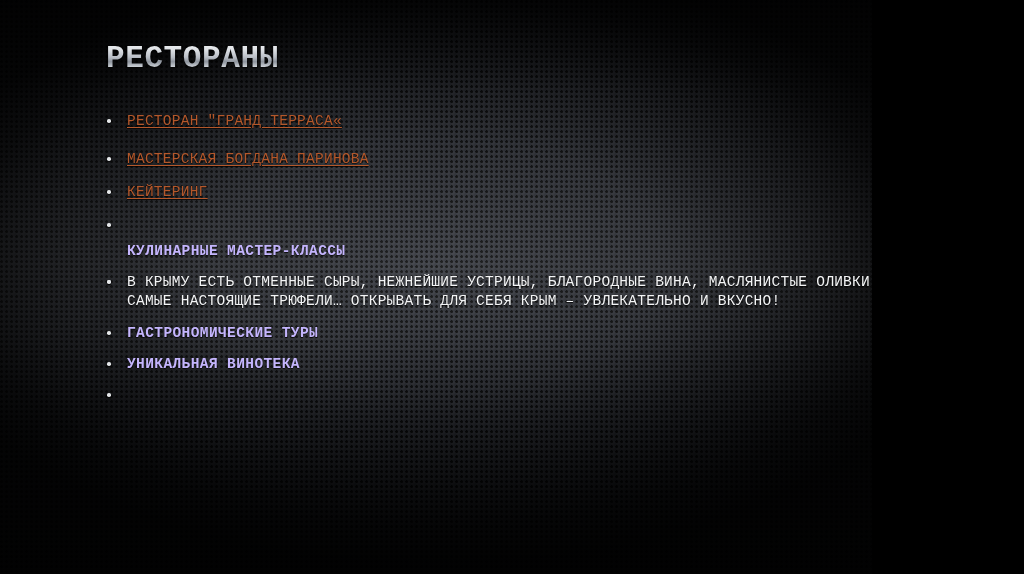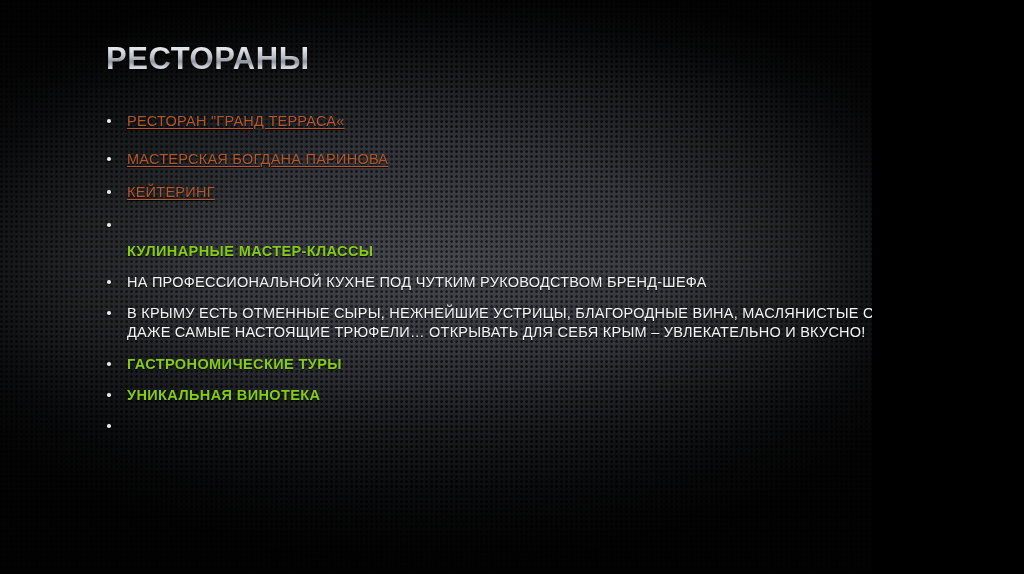--- a/index.html
+++ b/index.html
@@ -6,21 +6,21 @@
     margin: 0;
     padding: 0;
     background: #000;
   }
 
   #slide {
     position: relative;
     width: 872px;
     height: 574px;
     overflow: hidden;
-    font-family: Liberation Sans, sans-serif;
+    font-family: Liberation Mono, monospace;
     background-color: #2e3138;
     isolation: isolate;
   }
 
   
   #slide .tex-dots {
     position: absolute;
     inset: 0;
     background-image:
       radial-gradient(circle at 1.6px 1.6px, rgba(0,0,0,0.78) 1.15px, rgba(0,0,0,0) 1.6px),
@@ -148,21 +148,21 @@
     text-shadow: 0 1px 1px rgba(0,0,0,0.7);
   }
 
   
   .row-empty { height: 18px; margin-bottom: 0; }
 
   
   .row-head {
     font-weight: bold;
     letter-spacing: 0.4px;
-    color: #84cc16;
+    color: #c4b5fd;
   }
   .row-head.nobullet { padding-left: 27px; }
 
   .row-para { font-weight: normal; }
 
   
   .sp-1  { margin-top: 0; }
   .sp-2  { margin-top: 20px; }
   .sp-3  { margin-top: 14px; }
   .sp-4  { margin-top: 14px; }
@@ -207,21 +207,20 @@
         <span class="txt"></span>
       </div>
 
       <div class="row row-head nobullet" style="margin-top:8px;">
         
         <span class="txt">Кулинарные мастер-классы</span>
       </div>
 
       <div class="row row-para sp-5">
         <span class="bullet"></span>
-        <span class="txt">На профессиональной кухне под чутким руководством Бренд-Шефа</span>
       </div>
 
       <div class="row row-para para-wrap sp-7" style="width:828px;">
         <span class="bullet"></span>
         <span class="txt">В Крыму есть отменные сыры, нежнейшие устрицы, благородные вина, маслянистые оливки и даже самые настоящие трюфели… Открывать для себя Крым – увлекательно и вкусно!</span>
       </div>
 
       <div class="row row-head sp-6">
         <span class="bullet"></span>
         <span class="txt">Гастрономические туры</span>

